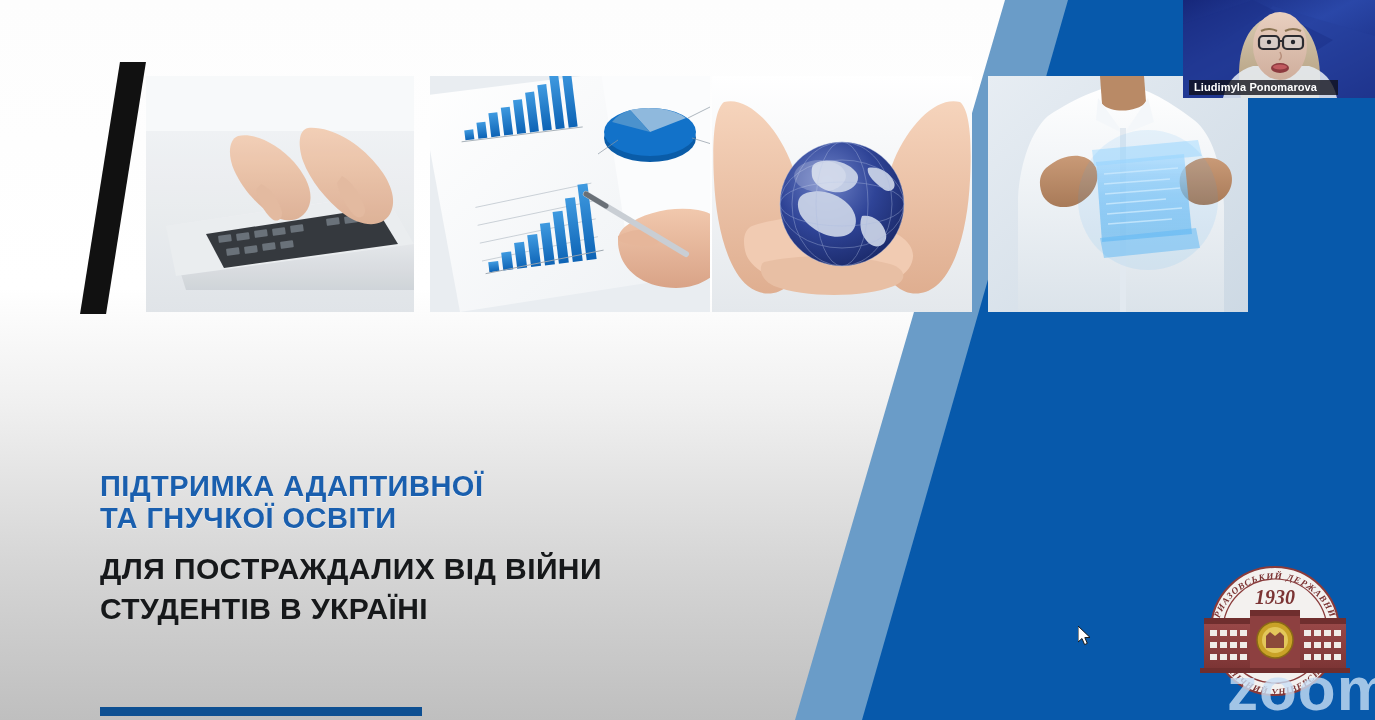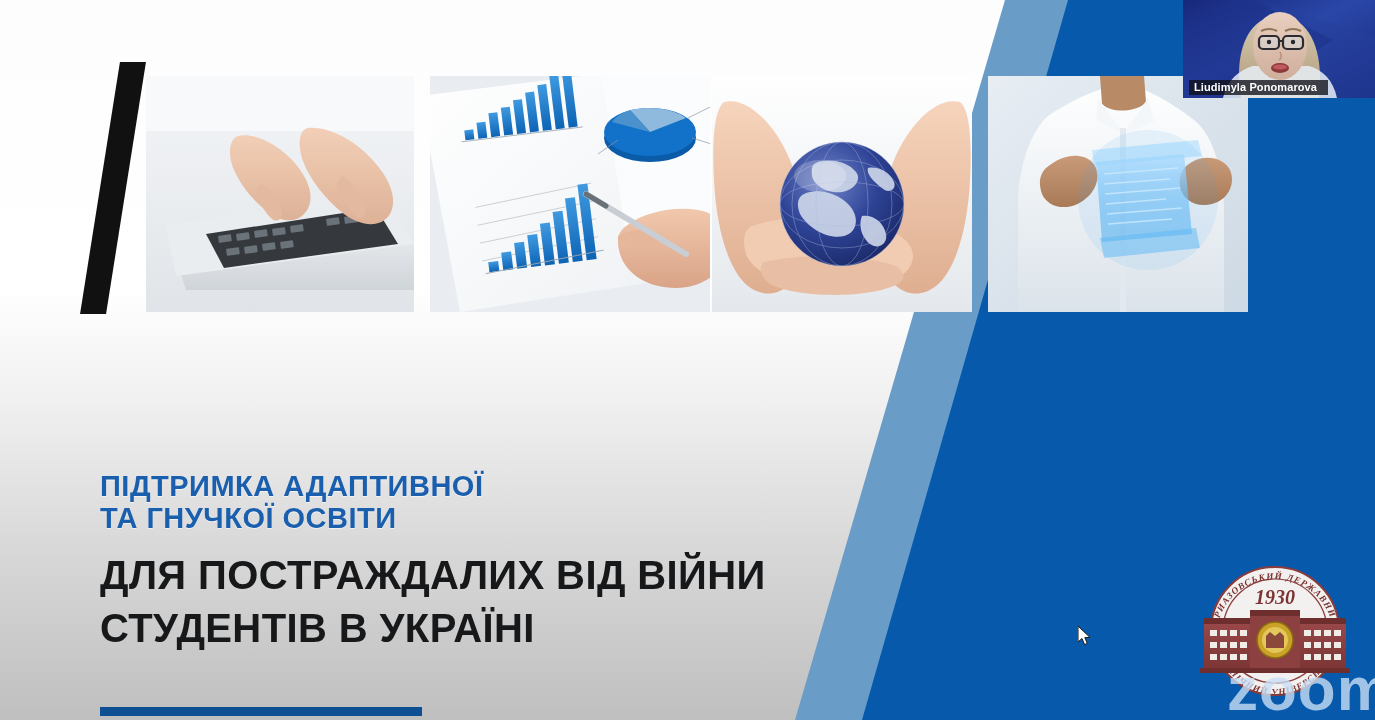--- a/index.html
+++ b/index.html
@@ -76,21 +76,21 @@
     font-size: 29px;
     font-weight: bold;
     line-height: 1.12;
     letter-spacing: 0.5px;
     color: #1a5fae;
     text-shadow: 0 1px 0 rgba(255,255,255,0.6);
     white-space: pre-line;
   }
   .title-sub {
     margin-top: 14px;
-    font-size: 40px;
+    font-size: 30px;
     font-weight: bold;
     line-height: 1.32;
     letter-spacing: 0.4px;
     color: #16181a;
     white-space: pre-line;
   }
   .title-rule {
     position: absolute;
     left: 100px;
     top: 707px;
@@ -136,21 +136,21 @@
     border: 0;
   }
   .video-name {
     position: absolute;
     left: 6px;
     bottom: 3px;
     background: rgba(16,16,24,0.78);
     color: #ffffff;
     font-size: 11px;
     font-weight: bold;
-    padding: 1px 11px 2px 5px;
+    padding: 1px 21px 2px 5px;
     letter-spacing: 0.1px;
     white-space: nowrap;
   }
 
   
   .cursor {
     position: absolute;
     left: 1078px;
     top: 626px;
     width: 14px;

